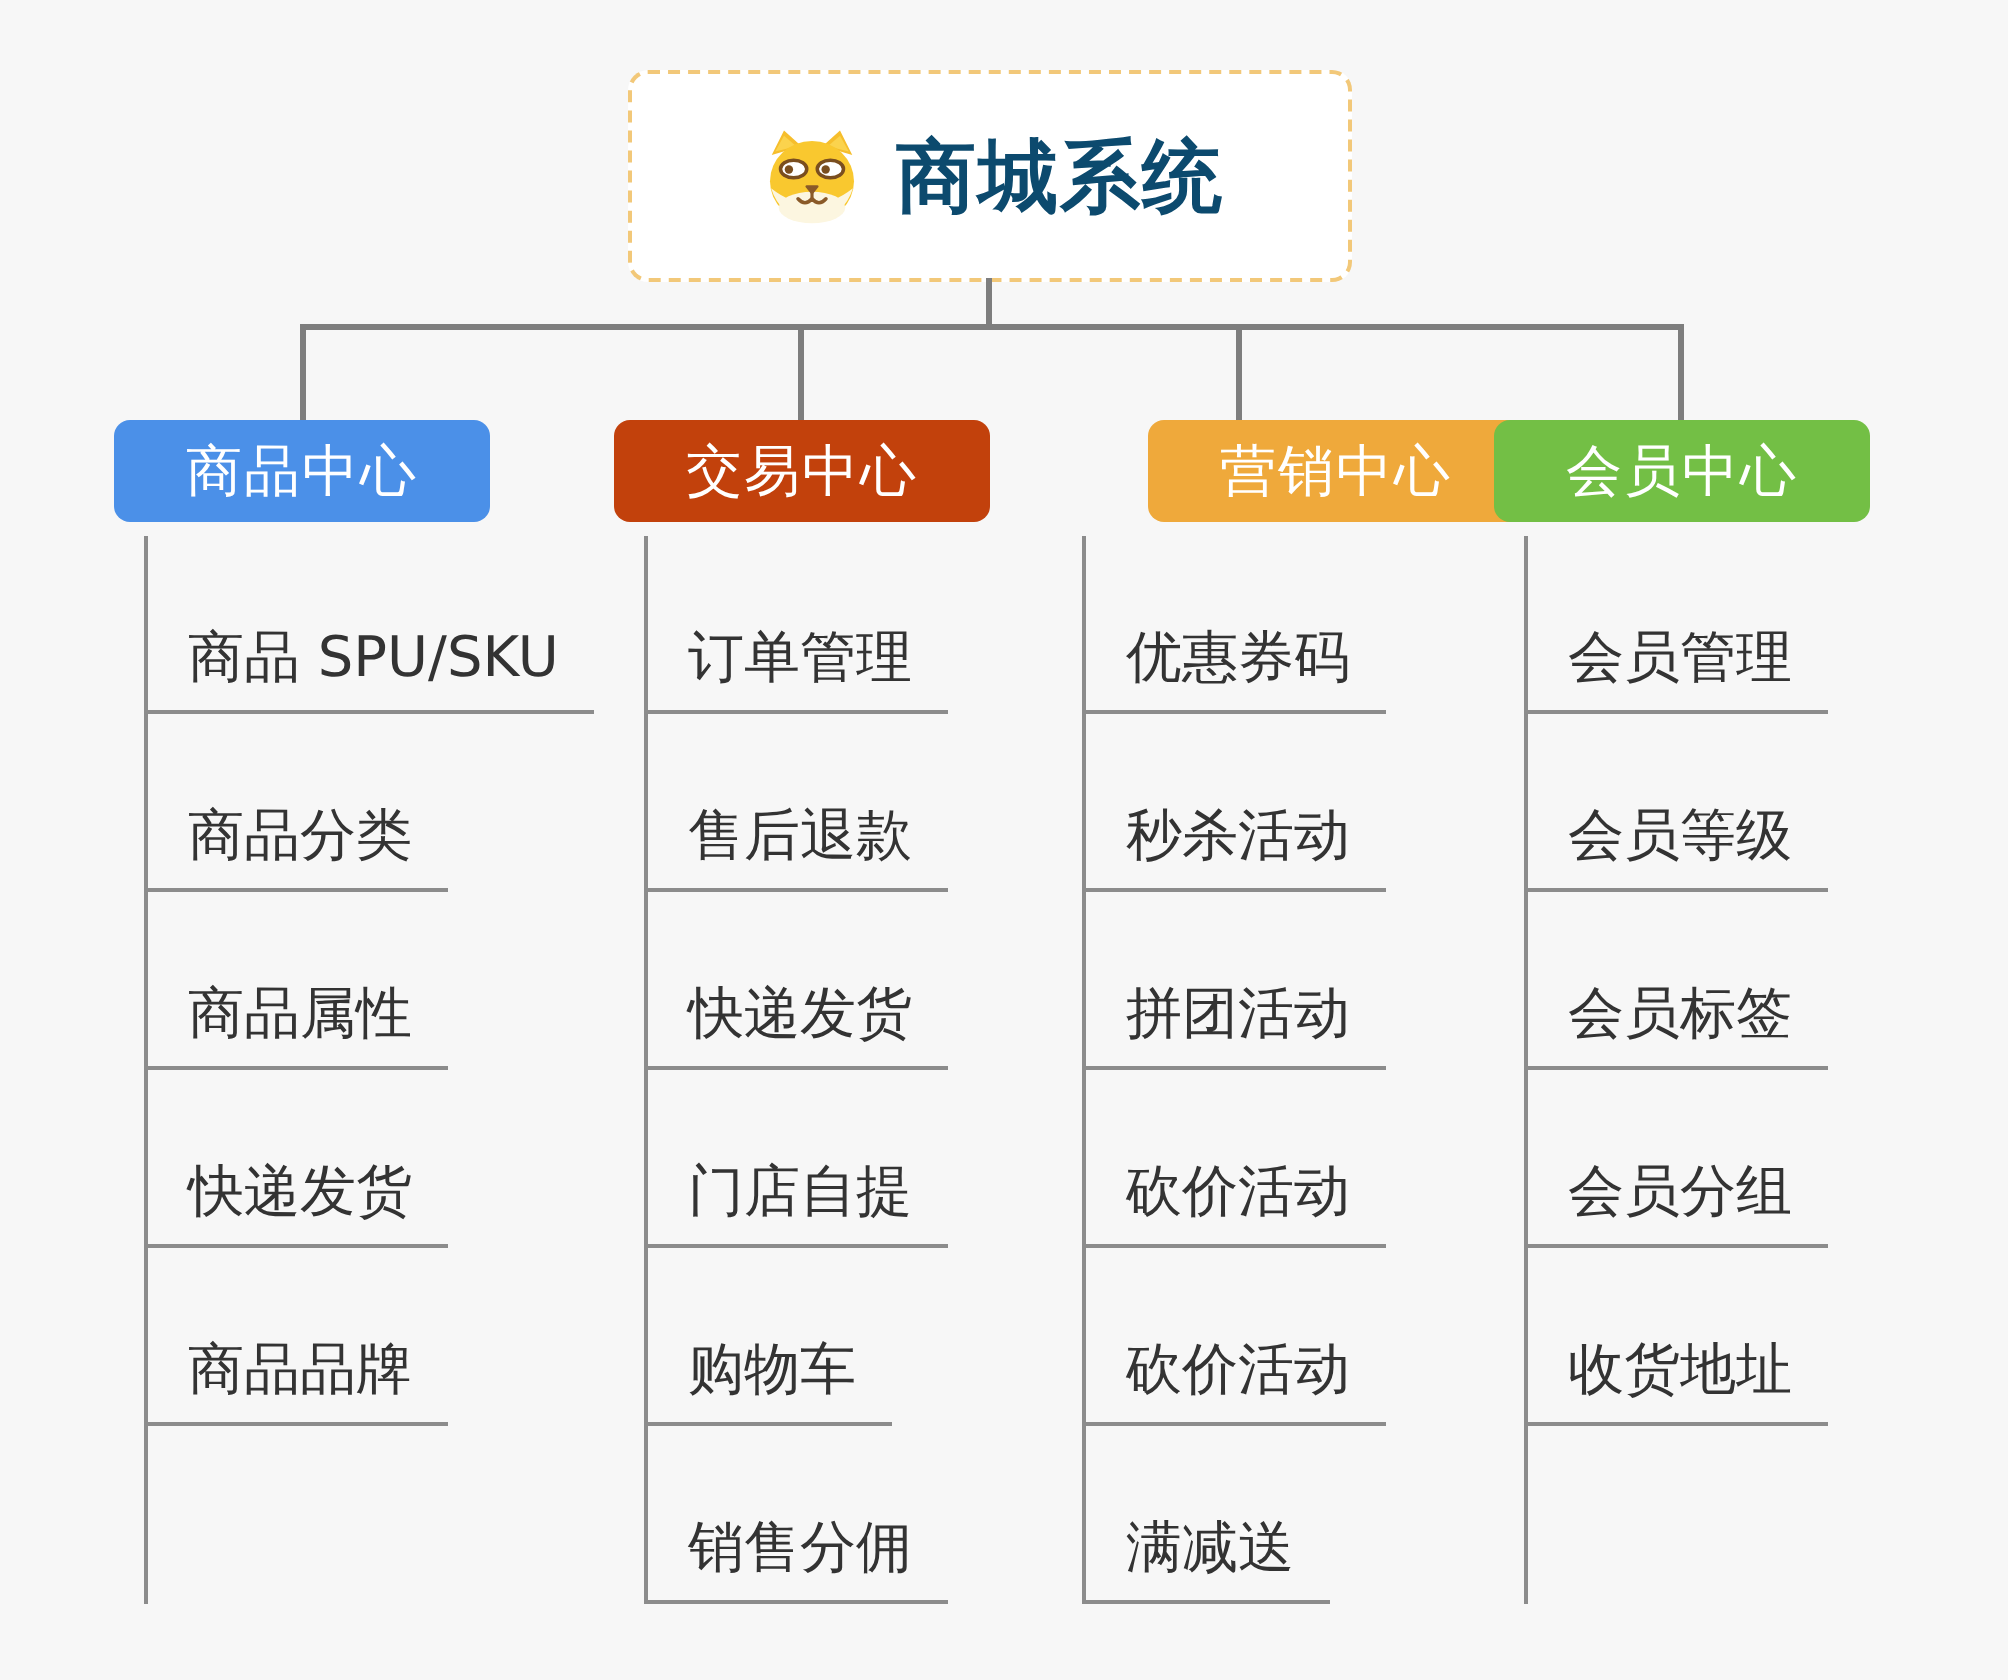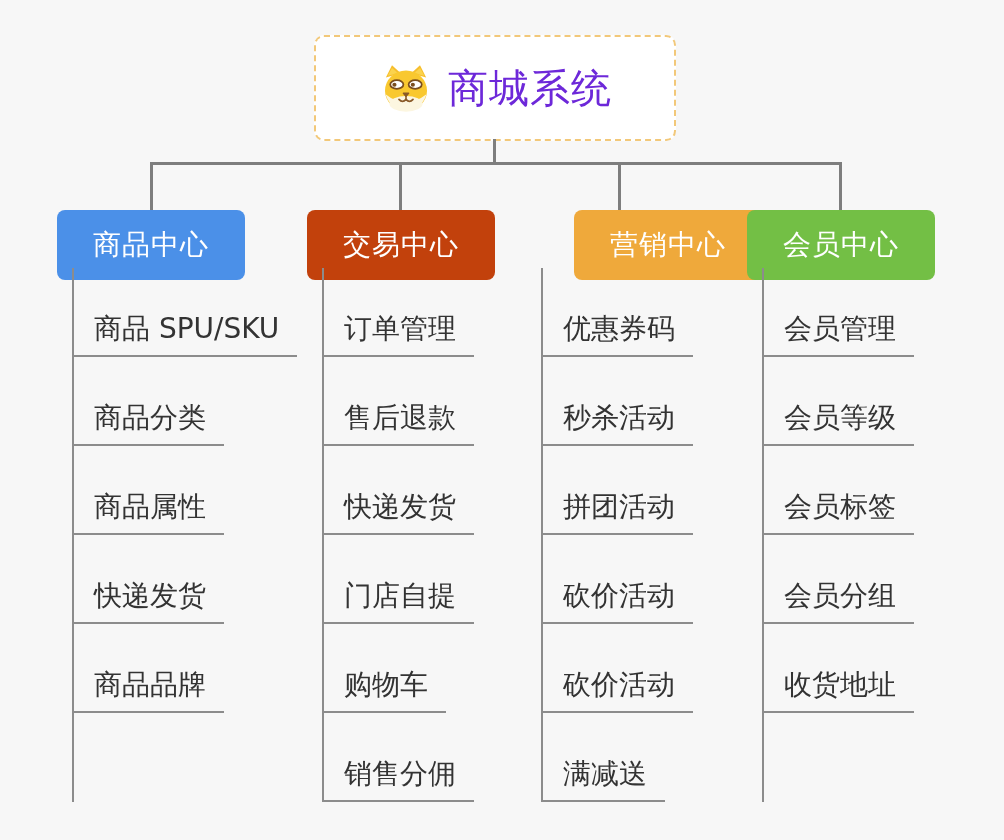--- a/index.html
+++ b/index.html
@@ -17,22 +17,22 @@
     width: 362px; height: 106px;
     background: #FFFFFF;
     border: 2px dashed #F2C879;
     border-radius: 10px;
     box-sizing: border-box;
     display: flex; align-items: center; justify-content: center;
     gap: 14px;
     cursor: default;
   }
   .root-title {
-    font-size: 40px; font-weight: 400;
-    color: #6d28d9; letter-spacing: 1px;
+    font-size: 40px; font-weight: 700;
+    color: #0c4a6e; letter-spacing: 1px;
     white-space: nowrap;
   }
   .root-icon { width: 56px; height: 50px; flex: 0 0 auto; }
 
   
   .conn { position: absolute; background: #7E7E7E; }
   .conn-stem  { left: 493px; top: 139px; width: 3px; height: 25px; }
   .conn-hbar  { left: 150px; top: 162px; width: 691px; height: 3px; }
   .conn-drop  { top: 162px; width: 3px; height: 48px; }
   .conn-drop-1 { left: 150px; }
@@ -41,21 +41,21 @@
   .conn-drop-4 { left: 839px; }
 
   
   .branch-col { position: absolute; top: 210px; width: 188px; }
   .branch-col-1 { left: 57px;  }
   .branch-col-2 { left: 307px; }
   .branch-col-3 { left: 526px; }
   .branch-col-4 { left: 747px; }
 
   .branch-header {
-    width: 188px; height: 70px;
+    width: 188px; height: 51px;
     border-radius: 8px;
     display: flex; align-items: center; justify-content: center;
     color: #FFFFFF; font-size: 28px; font-weight: 500;
     letter-spacing: 1px; white-space: nowrap;
     box-sizing: border-box;
     cursor: pointer;
   }
 
   .branch-trunk {
     position: absolute; left: 15px; top: 58px;

